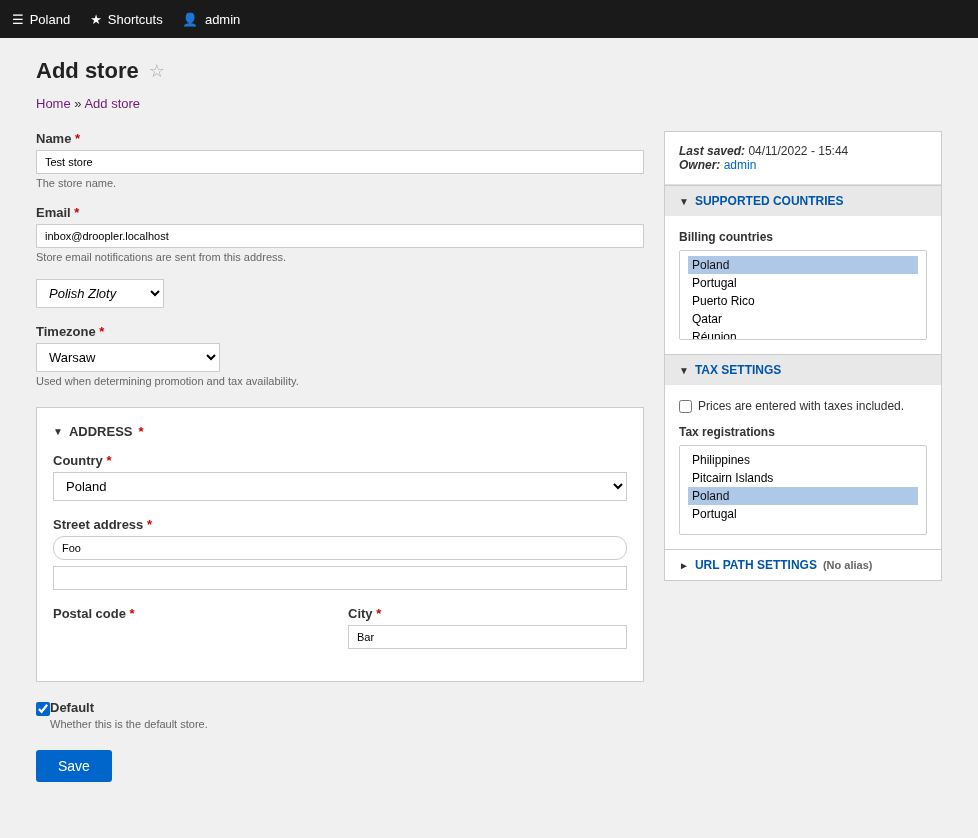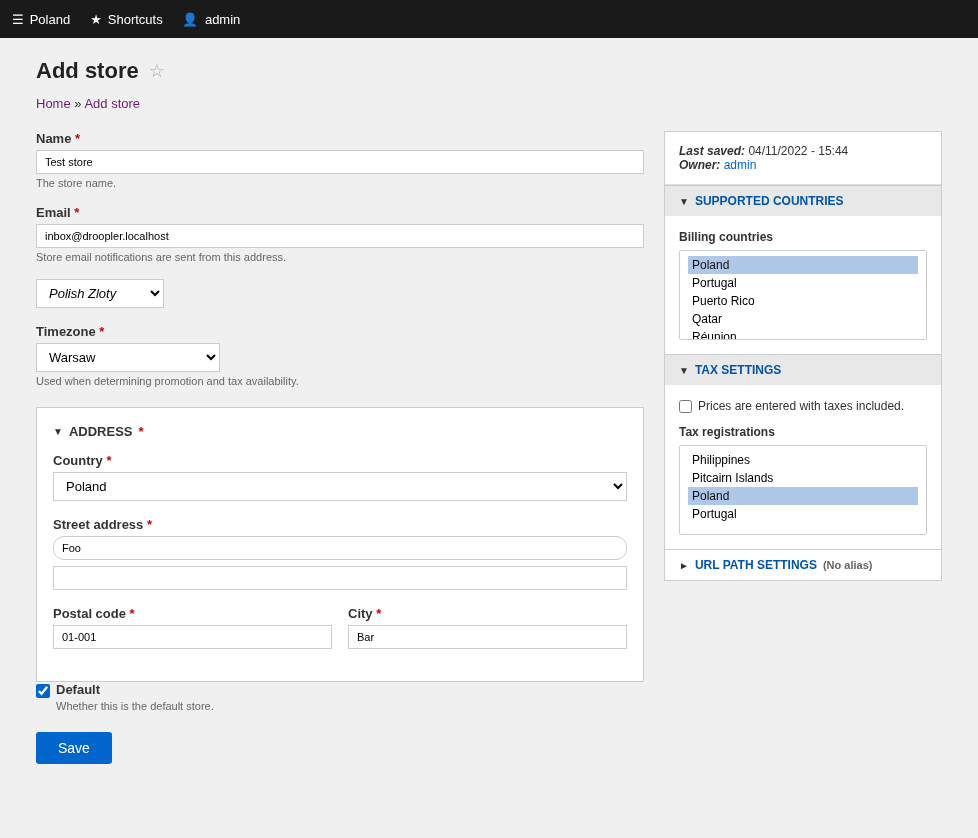--- a/index.html
+++ b/index.html
@@ -140,21 +140,21 @@
       gap: 16px;
     }
     .two-col .field-group {
       flex: 1;
     }
 
     
     .default-row {
       display: flex;
       align-items: flex-start;
-      gap: 6px;
+      margin-top: 18px;
     }
     .default-row input[type="checkbox"] {
       margin-top: 2px;
       width: 14px;
       height: 14px;
       accent-color: #0066cc;
     }
     .default-label { font-weight: bold; font-size: 13px; }
     .default-hint { font-size: 11px; color: #666; margin-top: 3px; }
 
@@ -366,21 +366,20 @@
           <input type="text" style="margin-bottom: 6px; border-radius: 11px;" value="Foo">
           <input type="text" value="" style="">
         </div>
 
         <div class="two-col">
           <div class="field-group">
             <label class="field-label">
               <span>Postal code</span>
               <span class="required"> *</span>
             </label>
-            <input type="text" value="01-001" style="">
           </div>
           <div class="field-group">
             <label class="field-label">
               <span>City</span>
               <span class="required"> *</span>
             </label>
             <input type="text" value="Bar" style="">
           </div>
         </div>
       </div>

